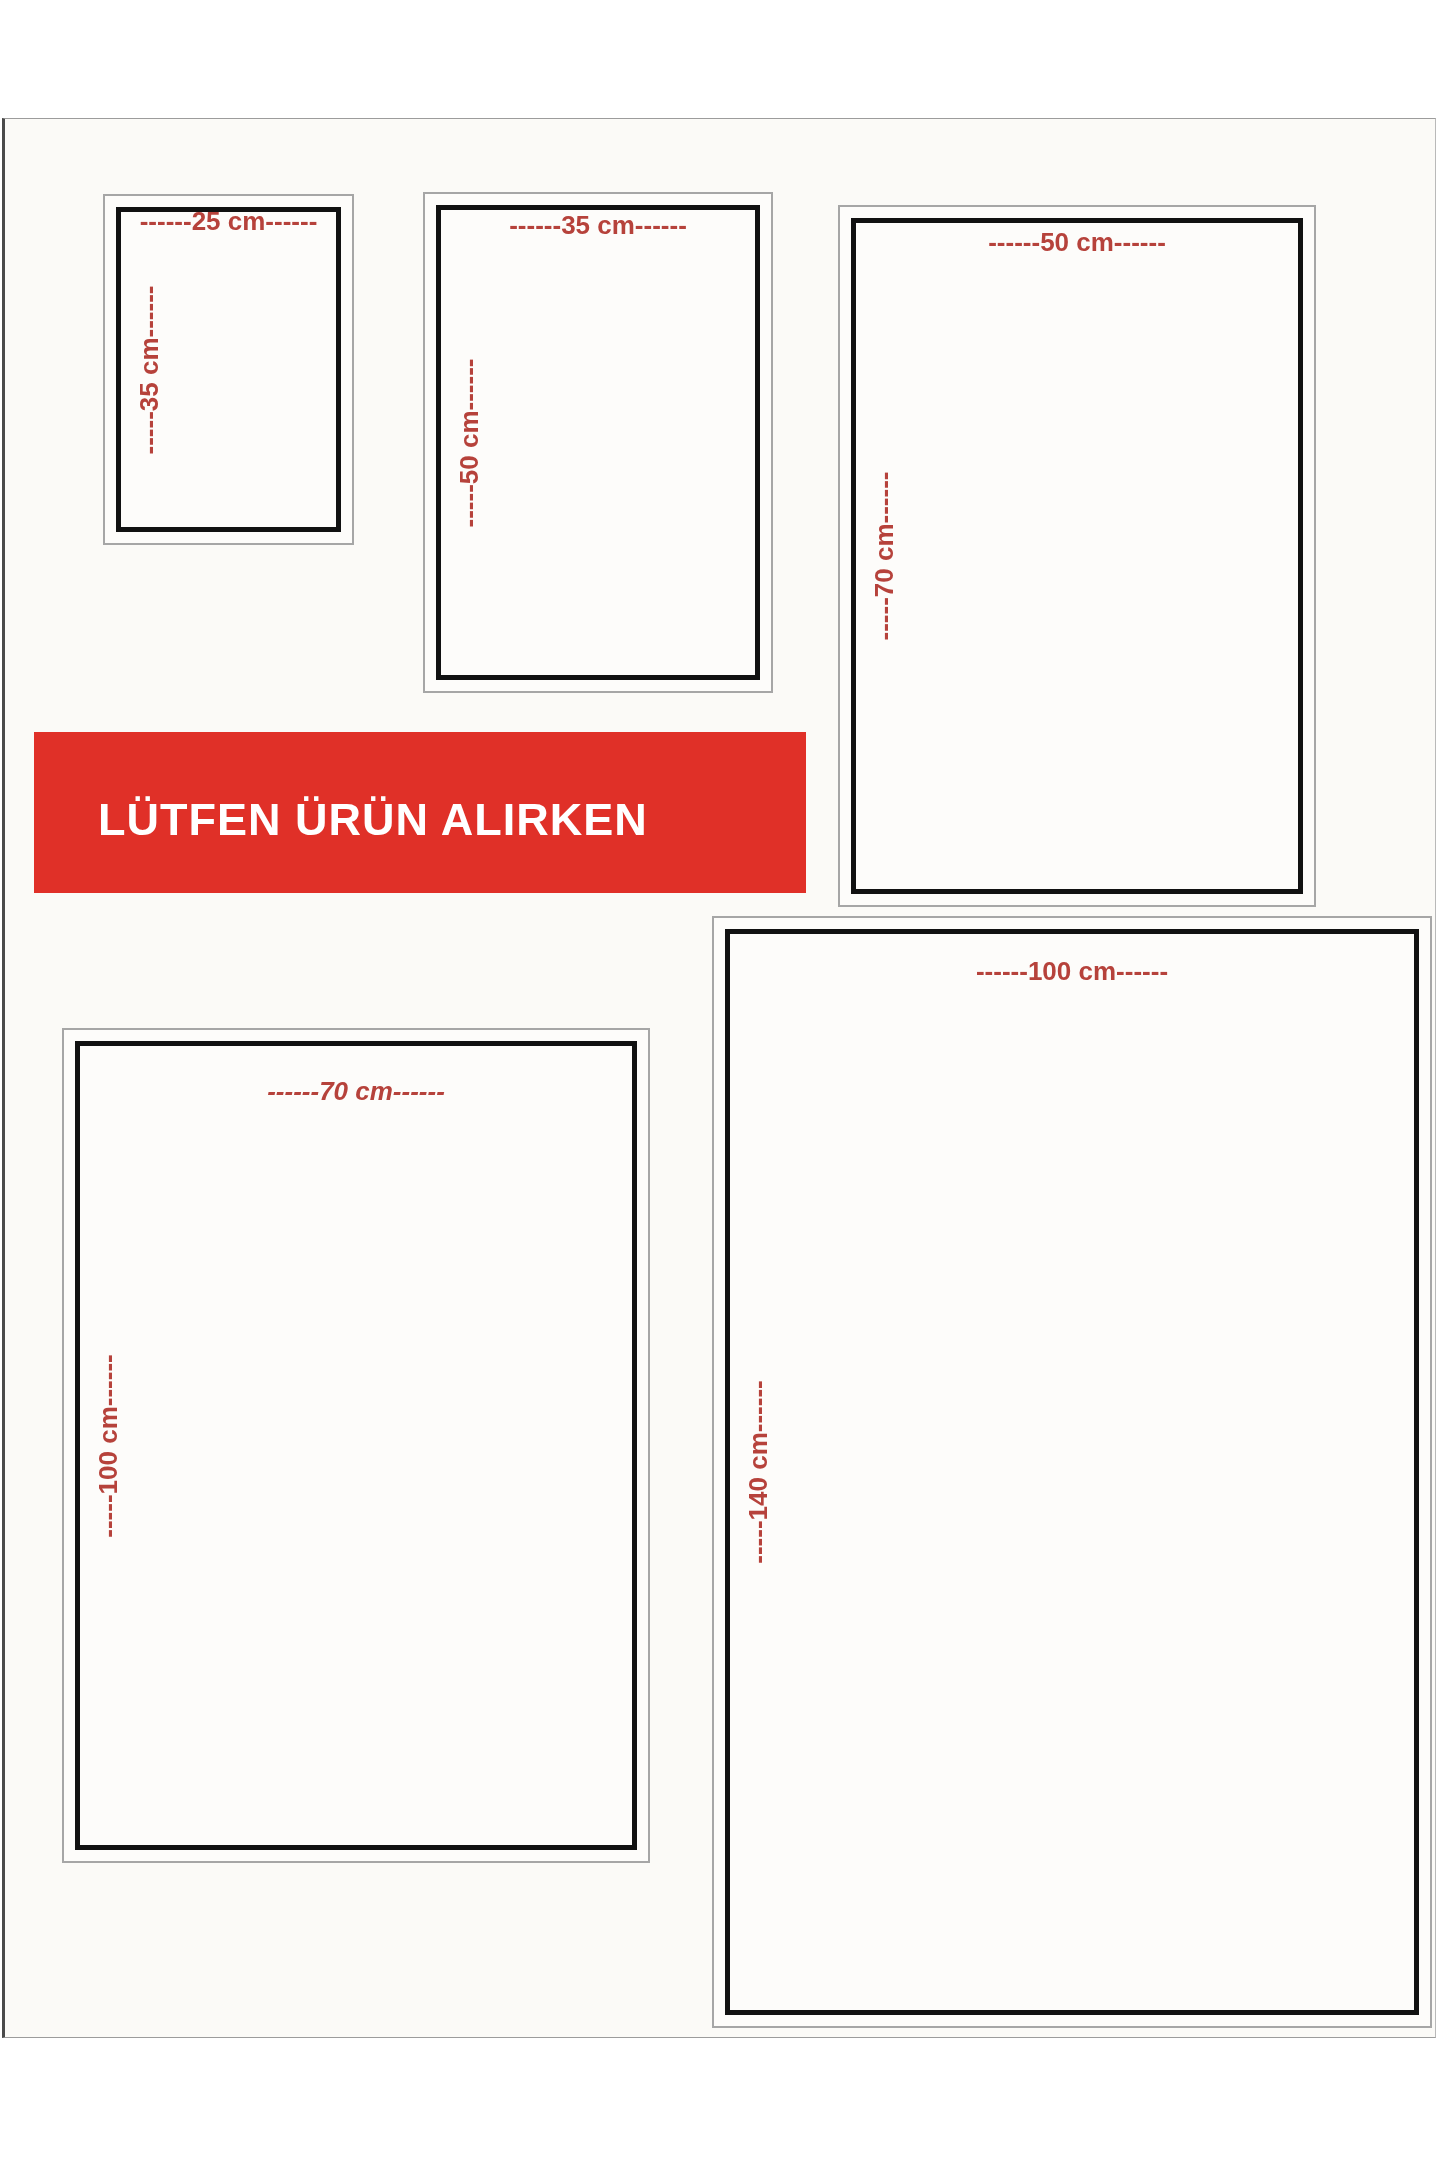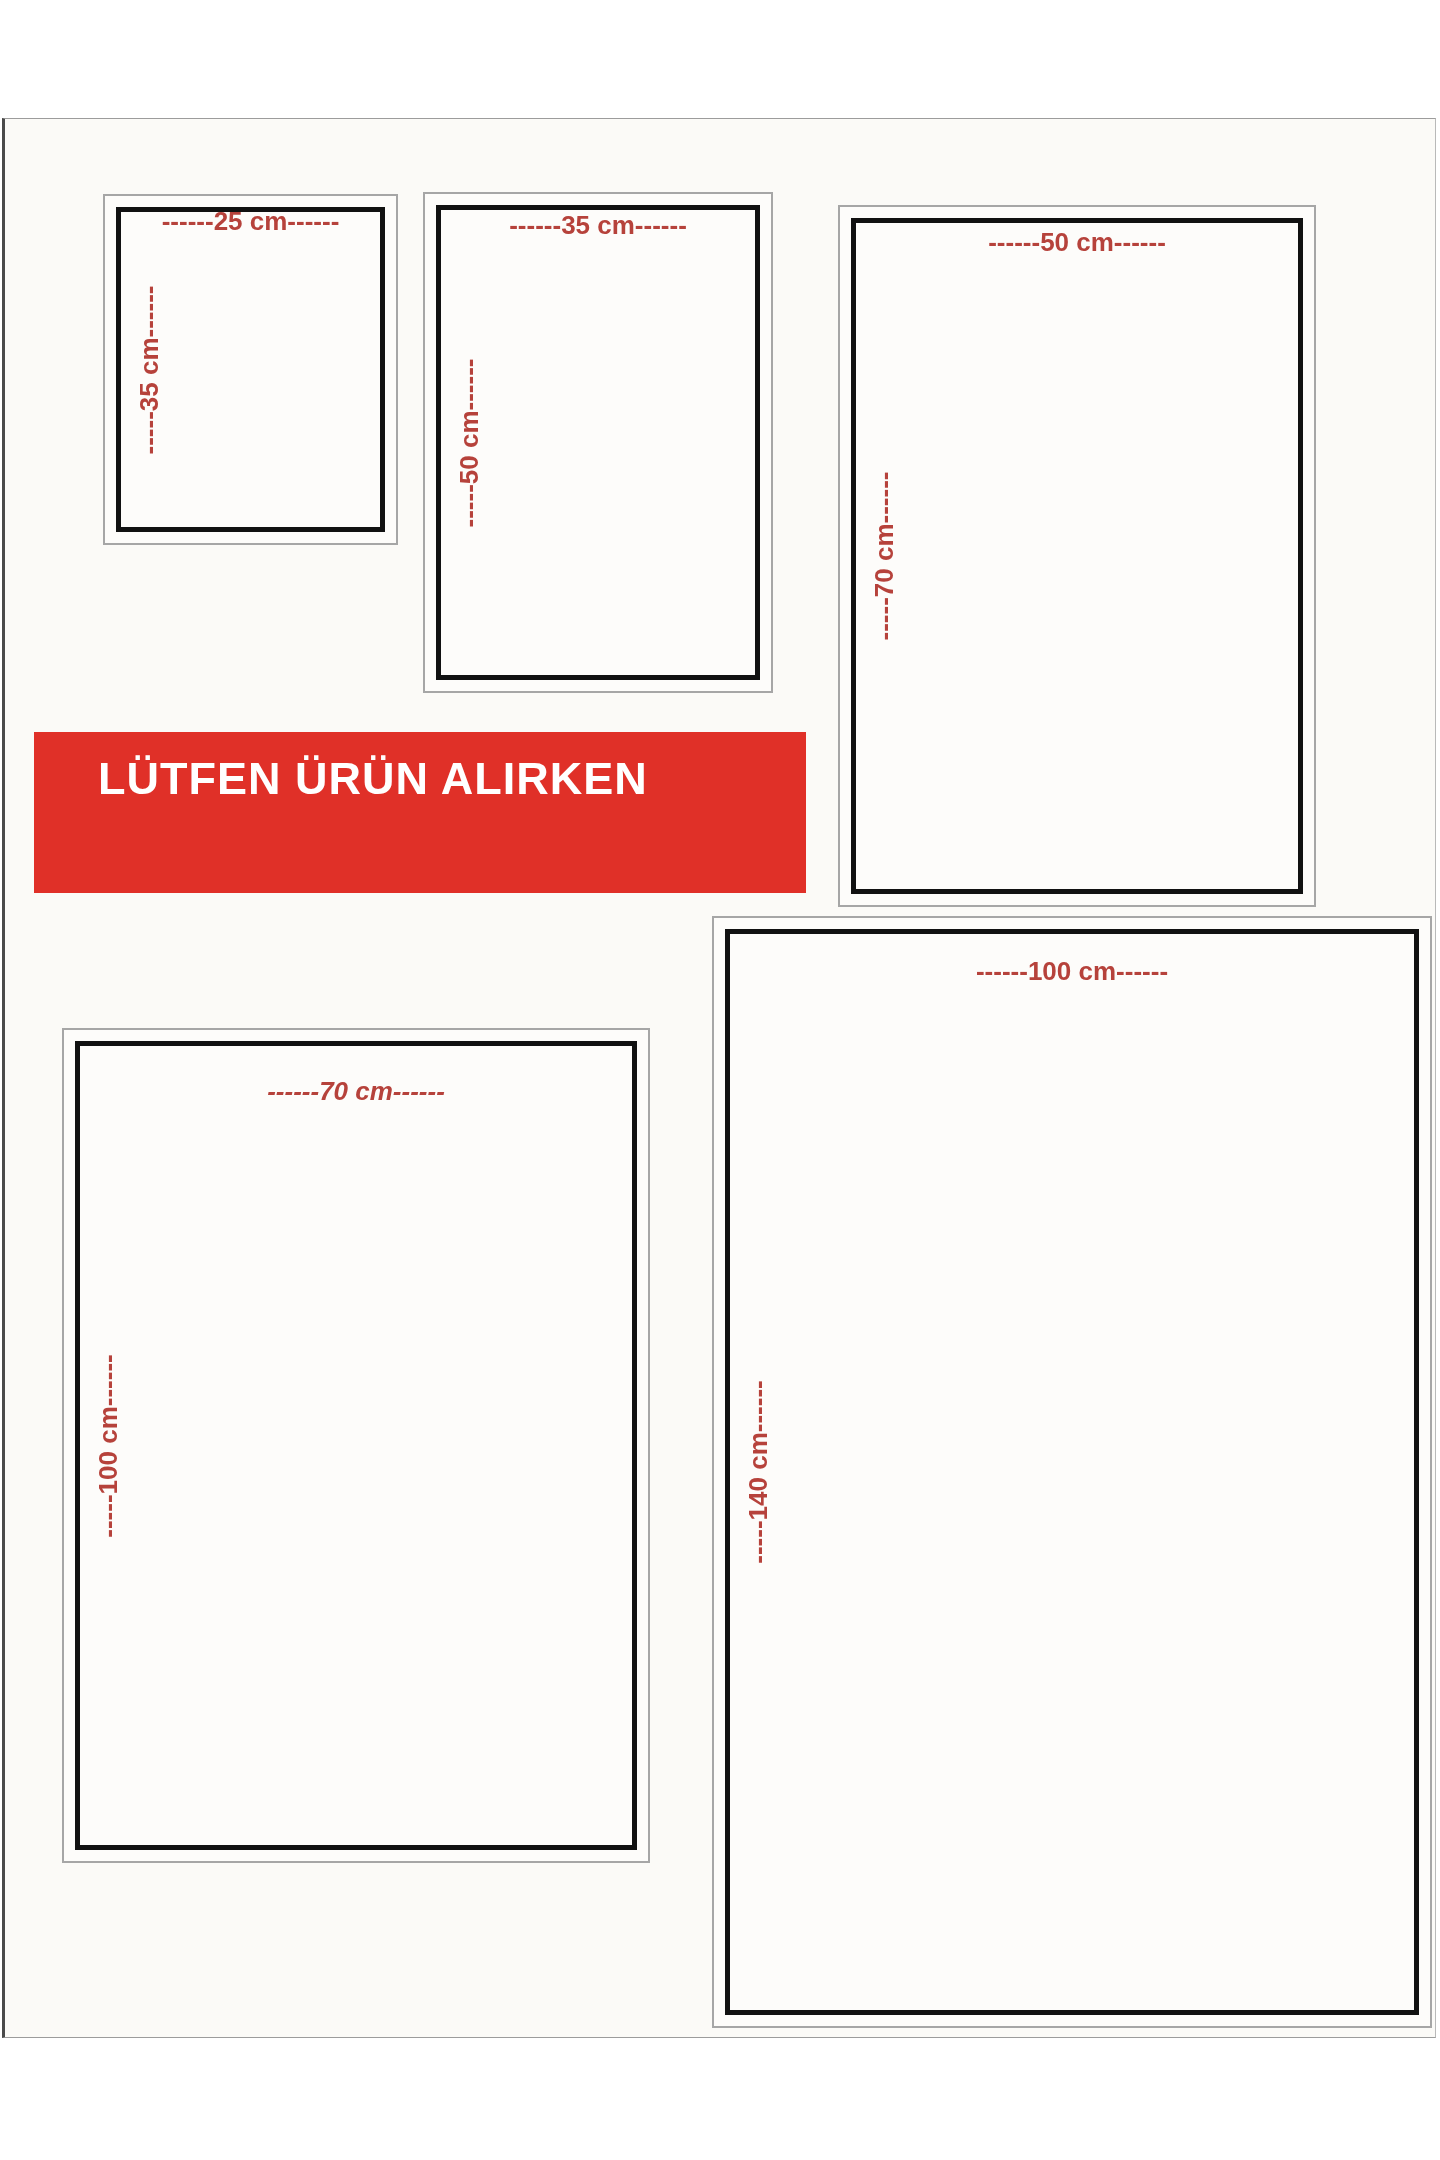--- a/index.html
+++ b/index.html
@@ -58,21 +58,21 @@
     left: 50%;
     transform: translateX(-50%);
   }
   .h-label {
     left: 44px;
     top: 50%;
     transform: translate(-50%, -50%) rotate(-90deg);
   }
 
   
-  #box-25x35  { left: 103px; top: 194px;  width: 295px; height: 351px; }
+  #box-25x35  { left: 103px; top: 194px;  width: 251px; height: 351px; }
   #box-35x50  { left: 423px; top: 192px;  width: 350px; height: 501px; text-align: right; }
   #box-50x70  { left: 838px; top: 205px;  width: 478px; height: 702px; }
   #box-70x100 { left: 62px;  top: 1028px; width: 588px; height: 835px; }
   #box-100x140{ left: 712px; top: 916px;  width: 720px; height: 1112px; }
 
   #box-25x35  .w-label { top: 12px; }
   #box-35x50  .w-label { top: 18px; }
   #box-50x70  .w-label { top: 22px; }
   #box-70x100 .w-label { top: 48px; font-style: italic; }
   #box-100x140 .w-label { top: 40px; }
@@ -83,21 +83,21 @@
     left: 34px;
     top: 732px;
     width: 772px;
     height: 161px;
     background: #e03028;
     color: #ffffff;
     box-sizing: border-box;
     padding: 14px 20px 0 64px;
     display: flex;
     flex-direction: column;
-    justify-content: flex-start;
+    justify-content: center;
   }
   .notice-line {
     font-weight: bold;
     font-size: 45px;
     line-height: 66px;
     letter-spacing: 1px;
     white-space: nowrap;
   }
 </style>
 </head>

